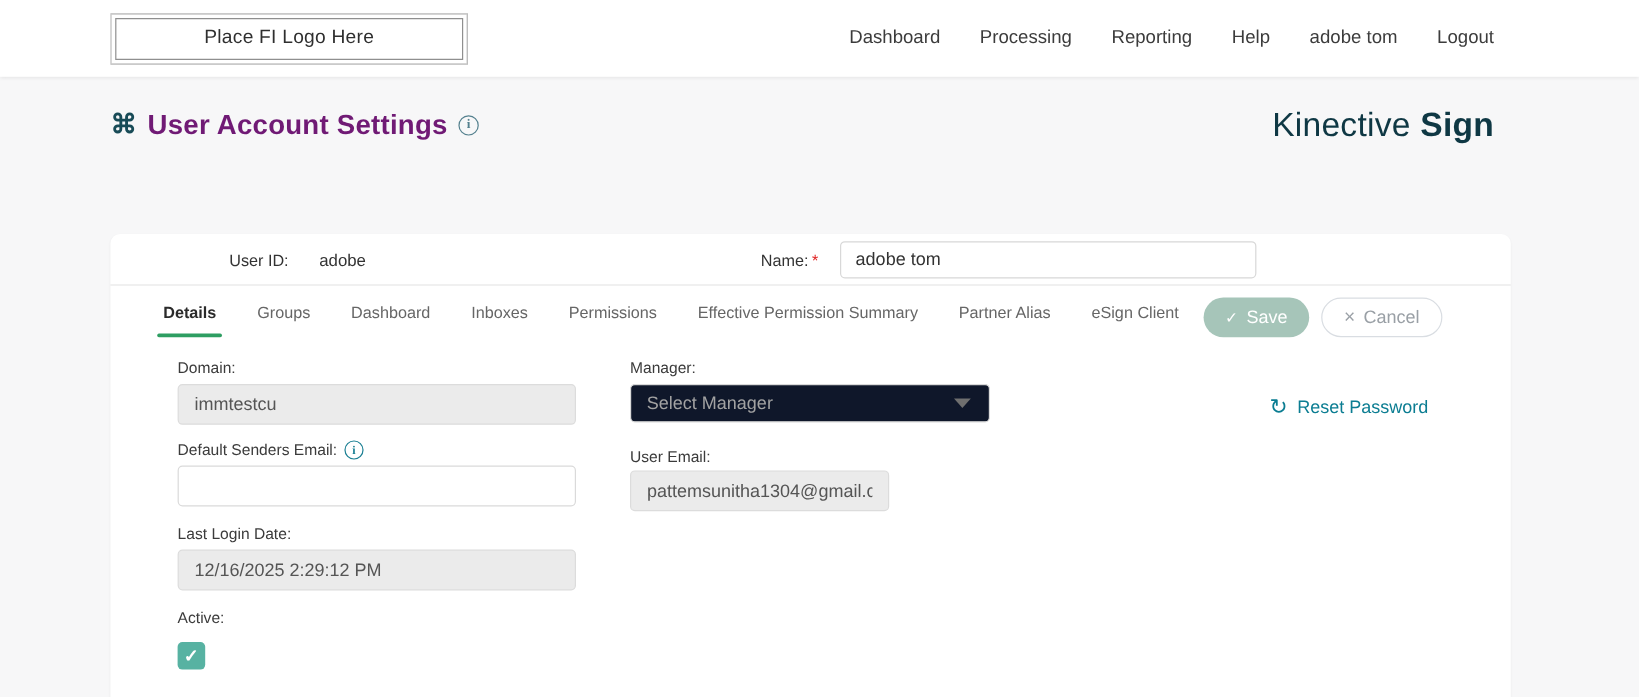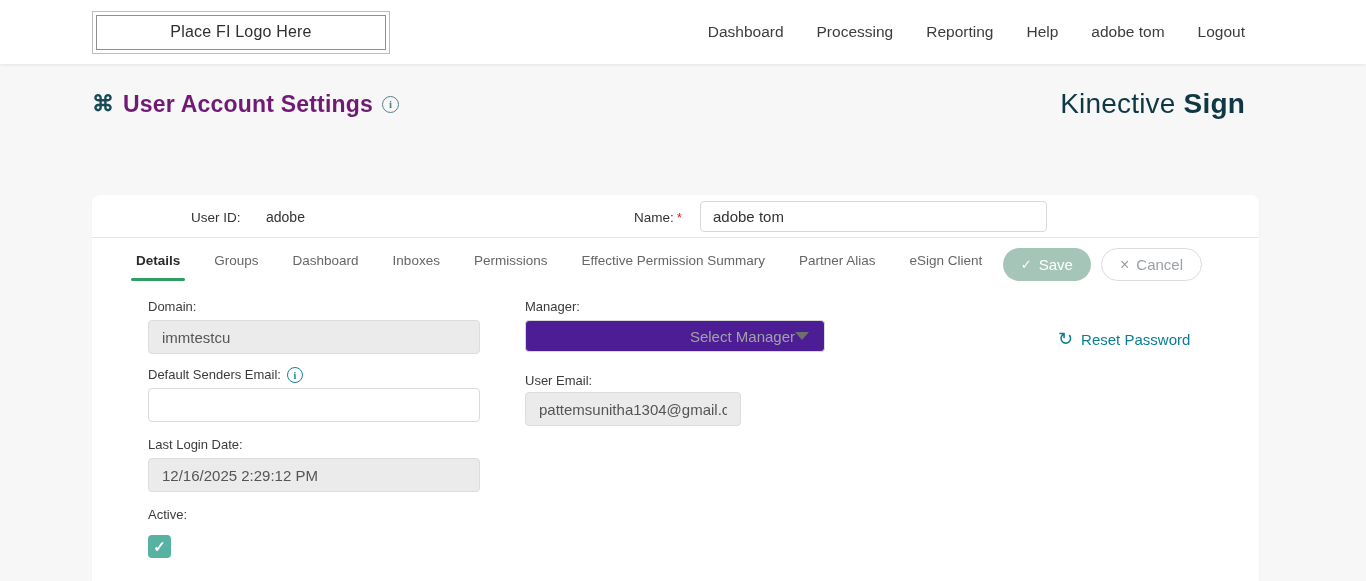--- a/index.html
+++ b/index.html
@@ -58,22 +58,22 @@
   .btn-cancel .ic{font-size:16px;line-height:1}
 
   
   .form{position:relative;height:430px}
   .field-label{position:absolute;font-size:13px;color:#3b3b3b;display:flex;align-items:flex-start;gap:6px}
   .field{position:absolute}
   .input{border:1px solid #dadada;border-radius:4px;padding:16px 13px;font-size:15px;font-family:inherit;
          color:#333;background:#fff;width:100%;height:100%;outline:none}
   .input:disabled{background:#ebebeb;border-color:#dcdcdc;color:#555}
 
-  .select{display:flex;align-items:center;justify-content:flex-end;border:1px solid #d9d9d9;
-          border-radius:4px;background:#4c1d95;padding:0 13px;cursor:pointer;width:100%;height:100%}
+  .select{display:flex;align-items:center;justify-content:space-between;border:1px solid #d9d9d9;
+          border-radius:4px;background:#0f172a;padding:0 13px;cursor:pointer;width:100%;height:100%}
   .select .ph{font-size:15px;color:#a2a2a2}
   .caret{width:0;height:0;border-left:7px solid transparent;border-right:7px solid transparent;
          border-top:8px solid #6f6f6f;margin-right:2px}
 
   .info-sm{width:16px;height:16px;border:1.5px solid #1a7f93;border-radius:50%;color:#1a7f93;
            display:inline-flex;align-items:center;justify-content:center;font-size:10px;
            font-family:"Liberation Serif",serif;font-weight:700;cursor:pointer}
 
   .reset{display:flex;align-items:center;gap:8px;color:#0b7d92;font-size:15px;cursor:pointer}
   .reset .ic{font-size:18px;line-height:1}

